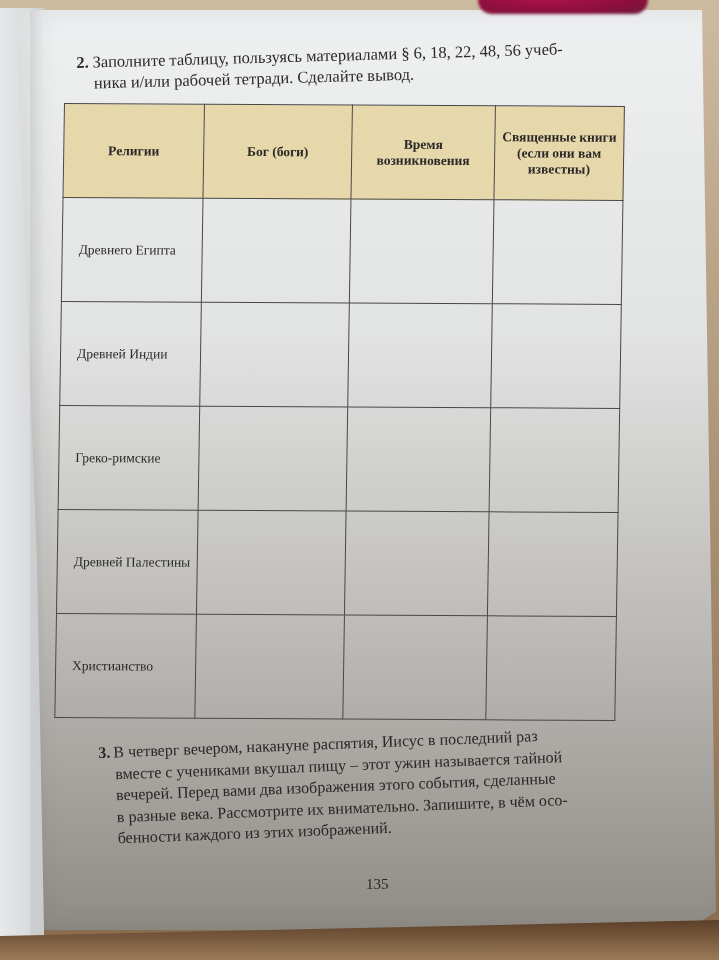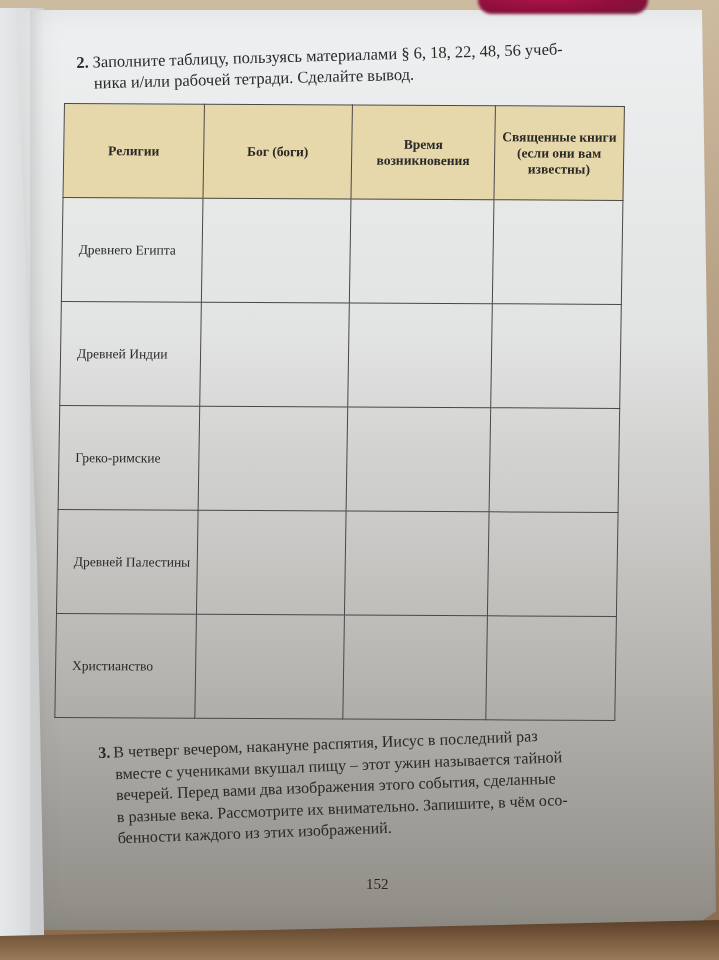--- a/index.html
+++ b/index.html
@@ -157,14 +157,14 @@
 </div>
 
 <div class="task3">
   <span class="num">3.</span><span>В четверг вечером, накануне распятия, Иисус в последний раз</span>
   <span class="indent">вместе с учениками вкушал пищу – этот ужин называется тайной</span>
   <span class="indent">вечерей. Перед вами два изображения этого события, сделанные</span>
   <span class="indent">в разные века. Рассмотрите их внимательно. Запишите, в чём осо-</span>
   <span class="indent">бенности каждого из этих изображений.</span>
 </div>
 
-<div class="page-number">152</div>
+<div class="page-number">135</div>
 <div class="bottom-shadow"></div>
 
 </body></html>

